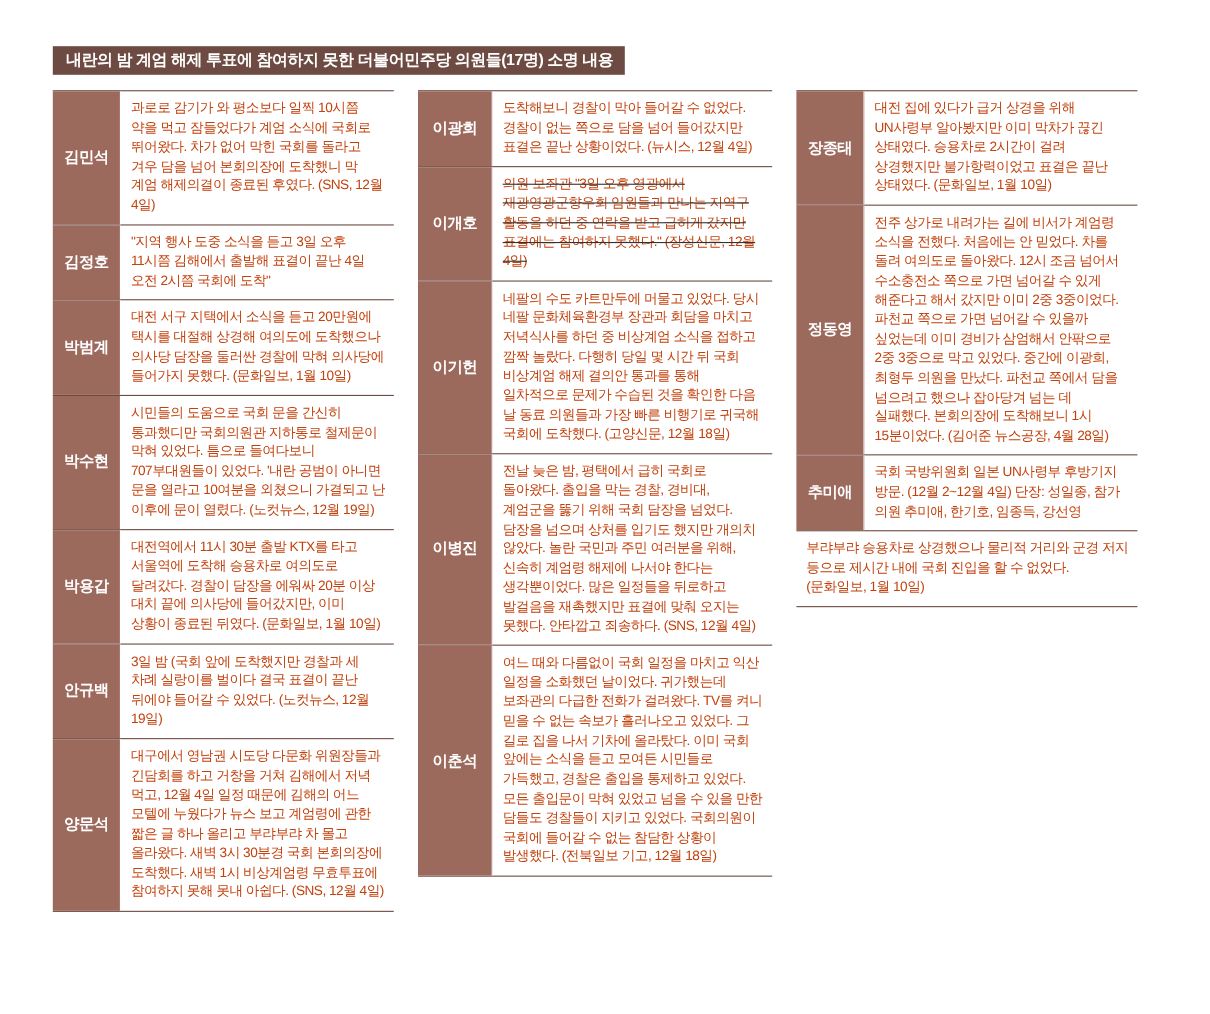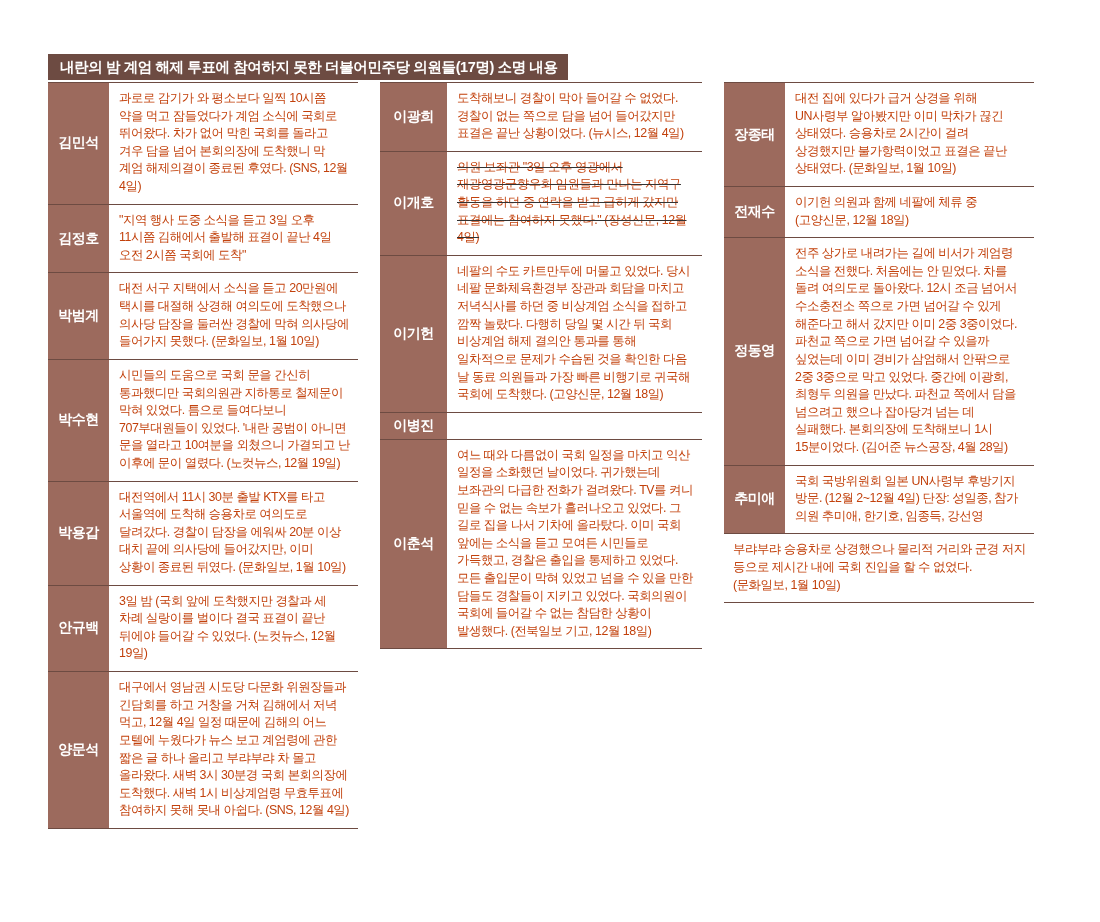--- a/index.html
+++ b/index.html
@@ -19,21 +19,21 @@
     position: relative;
     width: 1100px;
     height: 922px;
     box-sizing: border-box;
     padding: 0;
   }
   
   .title-wrap {
     position: absolute;
     left: 48px;
-    top: 54px;
+    top: 42px;
     width: 1004px;
     height: 26px;
   }
   .title-bar {
     background: #6d4b42;
     color: #ffffff;
     font-size: 14.5px;
     font-weight: bold;
     line-height: 26px;
     height: 26px;
@@ -151,35 +151,32 @@
       <div class="row">
         <div class="name-cell">이개호</div>
         <div class="text-cell strike">의원 보좌관 "3일 오후 영광에서 재광영광군향우회 임원들과 만나는 지역구 활동을 하던 중 연락을 받고 급히게 갔지만 표결에는 참여하지 못했다." (장성신문, 12월 4일)</div>
       </div>
       <div class="row">
         <div class="name-cell">이기헌</div>
         <div class="text-cell">네팔의 수도 카트만두에 머물고 있었다. 당시 네팔 문화체육환경부 장관과 회담을 마치고 저녁식사를 하던 중 비상계엄 소식을 접하고 깜짝 놀랐다. 다행히 당일 몇 시간 뒤 국회 비상계엄 해제 결의안 통과를 통해 일차적으로 문제가 수습된 것을 확인한 다음 날 동료 의원들과 가장 빠른 비행기로 귀국해 국회에 도착했다. (고양신문, 12월 18일)</div>
       </div>
       <div class="row">
         <div class="name-cell">이병진</div>
+        <div class="text-cell">전날 늦은 밤, 평택에서 급히 국회로 돌아왔다. 출입을 막는 경찰, 경비대, 계엄군을 뚫기 위해 국회 담장을 넘었다. 담장을 넘으며 상처를 입기도 했지만 개의치 않았다. 놀란 국민과 주민 여러분을 위해, 신속히 계엄령 해제에 나서야 한다는 생각뿐이었다. 많은 일정들을 뒤로하고 발걸음을 재촉했지만 표결에 맞춰 오지는 못했다. 안타깝고 죄송하다. (SNS, 12월 4일)</div>
       </div>
       <div class="row">
         <div class="name-cell">이춘석</div>
         <div class="text-cell">여느 때와 다름없이 국회 일정을 마치고 익산 일정을 소화했던 날이었다. 귀가했는데 보좌관의 다급한 전화가 걸려왔다. TV를 켜니 믿을 수 없는 속보가 흘러나오고 있었다. 그 길로 집을 나서 기차에 올라탔다. 이미 국회 앞에는 소식을 듣고 모여든 시민들로 가득했고, 경찰은 출입을 통제하고 있었다. 모든 출입문이 막혀 있었고 넘을 수 있을 만한 담들도 경찰들이 지키고 있었다. 국회의원이 국회에 들어갈 수 없는 참담한 상황이 발생했다. (전북일보 기고, 12월 18일)</div>
       </div>
     </div>
 
     <div class="col col-3">
       <div class="row">
         <div class="name-cell">장종태</div>
         <div class="text-cell">대전 집에 있다가 급거 상경을 위해 UN사령부 알아봤지만 이미 막차가 끊긴 상태였다. 승용차로 2시간이 걸려 상경했지만 불가항력이었고 표결은 끝난 상태였다. (문화일보, 1월 10일)</div>
-      </div>
-      <div class="row">
-        <div class="name-cell">전재수</div>
-        <div class="text-cell">이기헌 의원과 함께 네팔에 체류 중 (고양신문, 12월 18일)</div>
       </div>
       <div class="row">
         <div class="name-cell">정동영</div>
         <div class="text-cell">전주 상가로 내려가는 길에 비서가 계엄령 소식을 전했다. 처음에는 안 믿었다. 차를 돌려 여의도로 돌아왔다. 12시 조금 넘어서 수소충전소 쪽으로 가면 넘어갈 수 있게 해준다고 해서 갔지만 이미 2중 3중이었다. 파천교 쪽으로 가면 넘어갈 수 있을까 싶었는데 이미 경비가 삼엄해서 안팎으로 2중 3중으로 막고 있었다. 중간에 이광희, 최형두 의원을 만났다. 파천교 쪽에서 담을 넘으려고 했으나 잡아당겨 넘는 데 실패했다. 본회의장에 도착해보니 1시 15분이었다. (김어준 뉴스공장, 4월 28일)</div>
       </div>
       <div class="row">
         <div class="name-cell">추미애</div>
         <div class="text-cell">국회 국방위원회 일본 UN사령부 후방기지 방문. (12월 2~12월 4일)
 단장: 성일종, 참가 의원 추미애, 한기호, 임종득, 강선영</div>
       </div>

